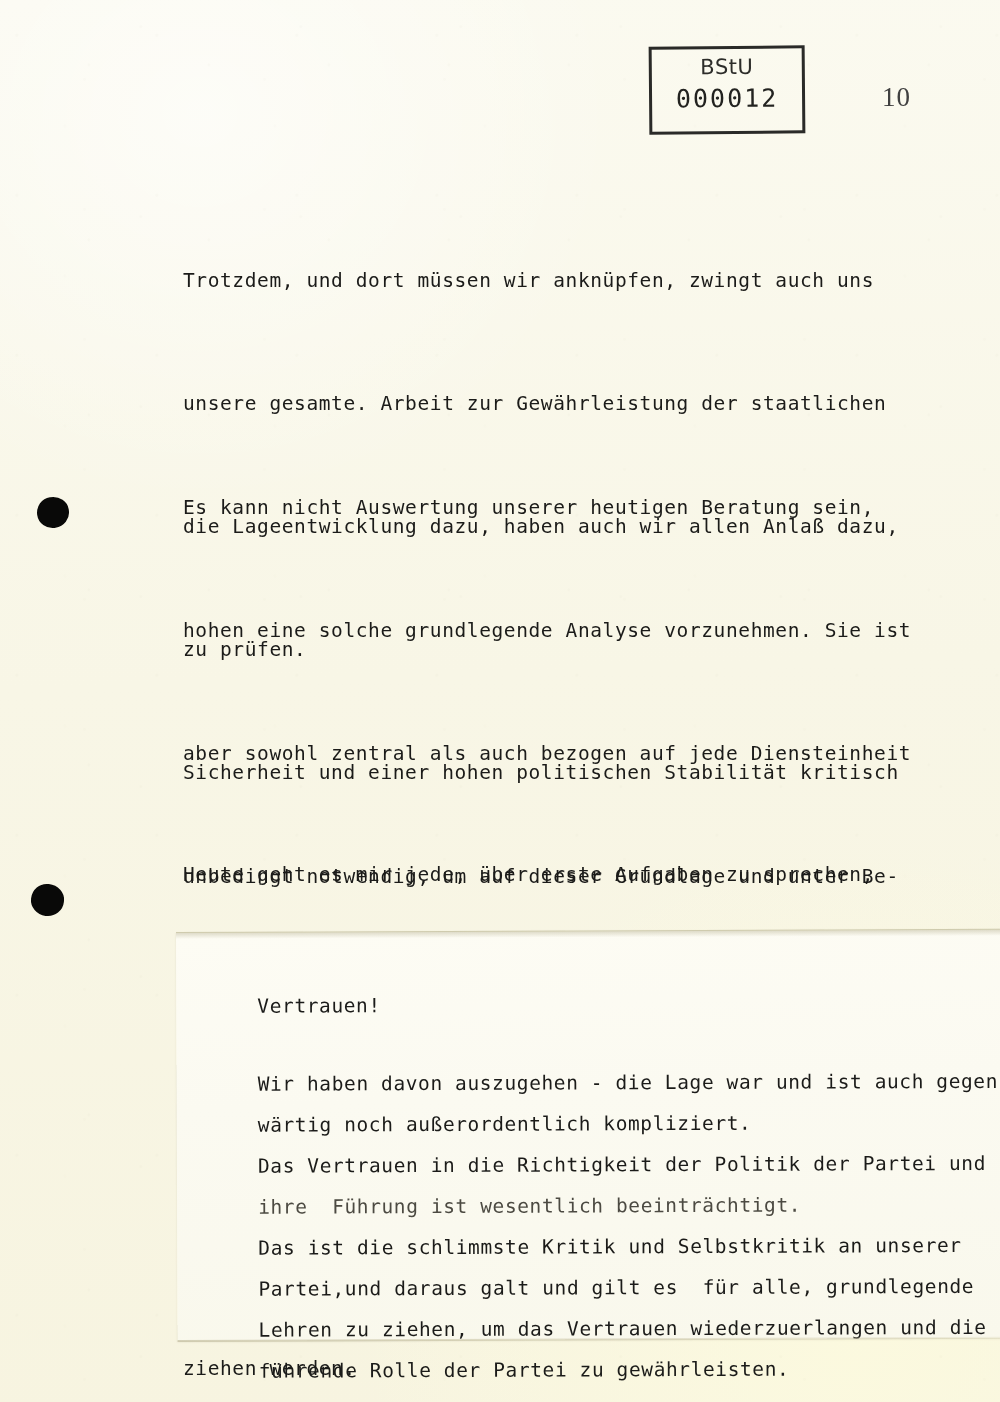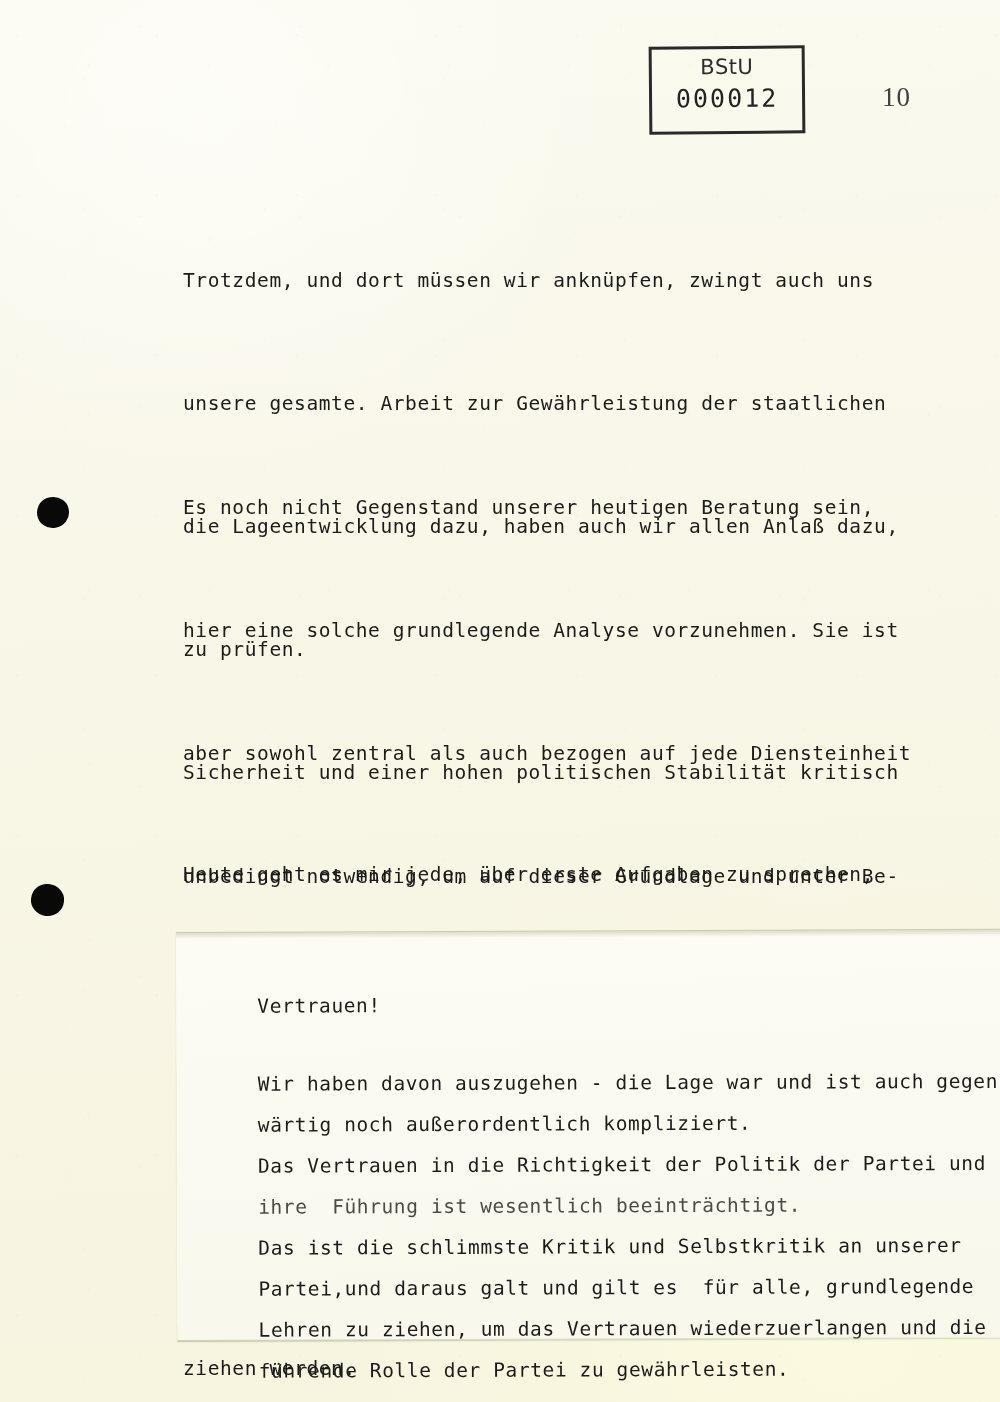--- a/index.html
+++ b/index.html
@@ -171,22 +171,22 @@
 
   <div class="typed" id="para-1">
     <span class="ln">Trotzdem, und dort müssen wir anknüpfen, zwingt auch uns</span>
     <span class="ln">unsere gesamte. Arbeit zur Gewährleistung der staatlichen</span>
     <span class="ln">die Lageentwicklung dazu, haben auch wir allen Anlaß dazu,</span>
     <span class="ln">zu prüfen.</span>
     <span class="ln">Sicherheit und einer hohen politischen Stabilität kritisch</span>
   </div>
 
   <div class="typed" id="para-2">
-    <span class="ln">Es noch nicht Gegenstand unserer heutigen Beratung sein,</span>
-    <span class="ln">hier eine solche grundlegende Analyse vorzunehmen. Sie ist</span>
+    <span class="ln">Es kann nicht Auswertung unserer heutigen Beratung sein,</span>
+    <span class="ln">hohen eine solche grundlegende Analyse vorzunehmen. Sie ist</span>
     <span class="ln">aber sowohl zentral als auch bezogen auf jede Diensteinheit</span>
     <span class="ln">unbedingt notwendig, um auf dieser Grundlage und unter Be-</span>
     <span class="ln">rücksichtigung der veränderten Lagebedingungen gründliche</span>
     <span class="ln">Überlegungen anzustellen, wie wir in Auswertung der jetzigen</span>
     <span class="ln">und der nachfolgenden ZK-Tagungen unserer Verantwortung</span>
     <span class="ln">ziehen werden.</span>
   </div>
 
   <div class="typed" id="para-3">
     <span class="ln">Heute geht es mir jede, über erste Aufgaben zu sprechen,</span>

